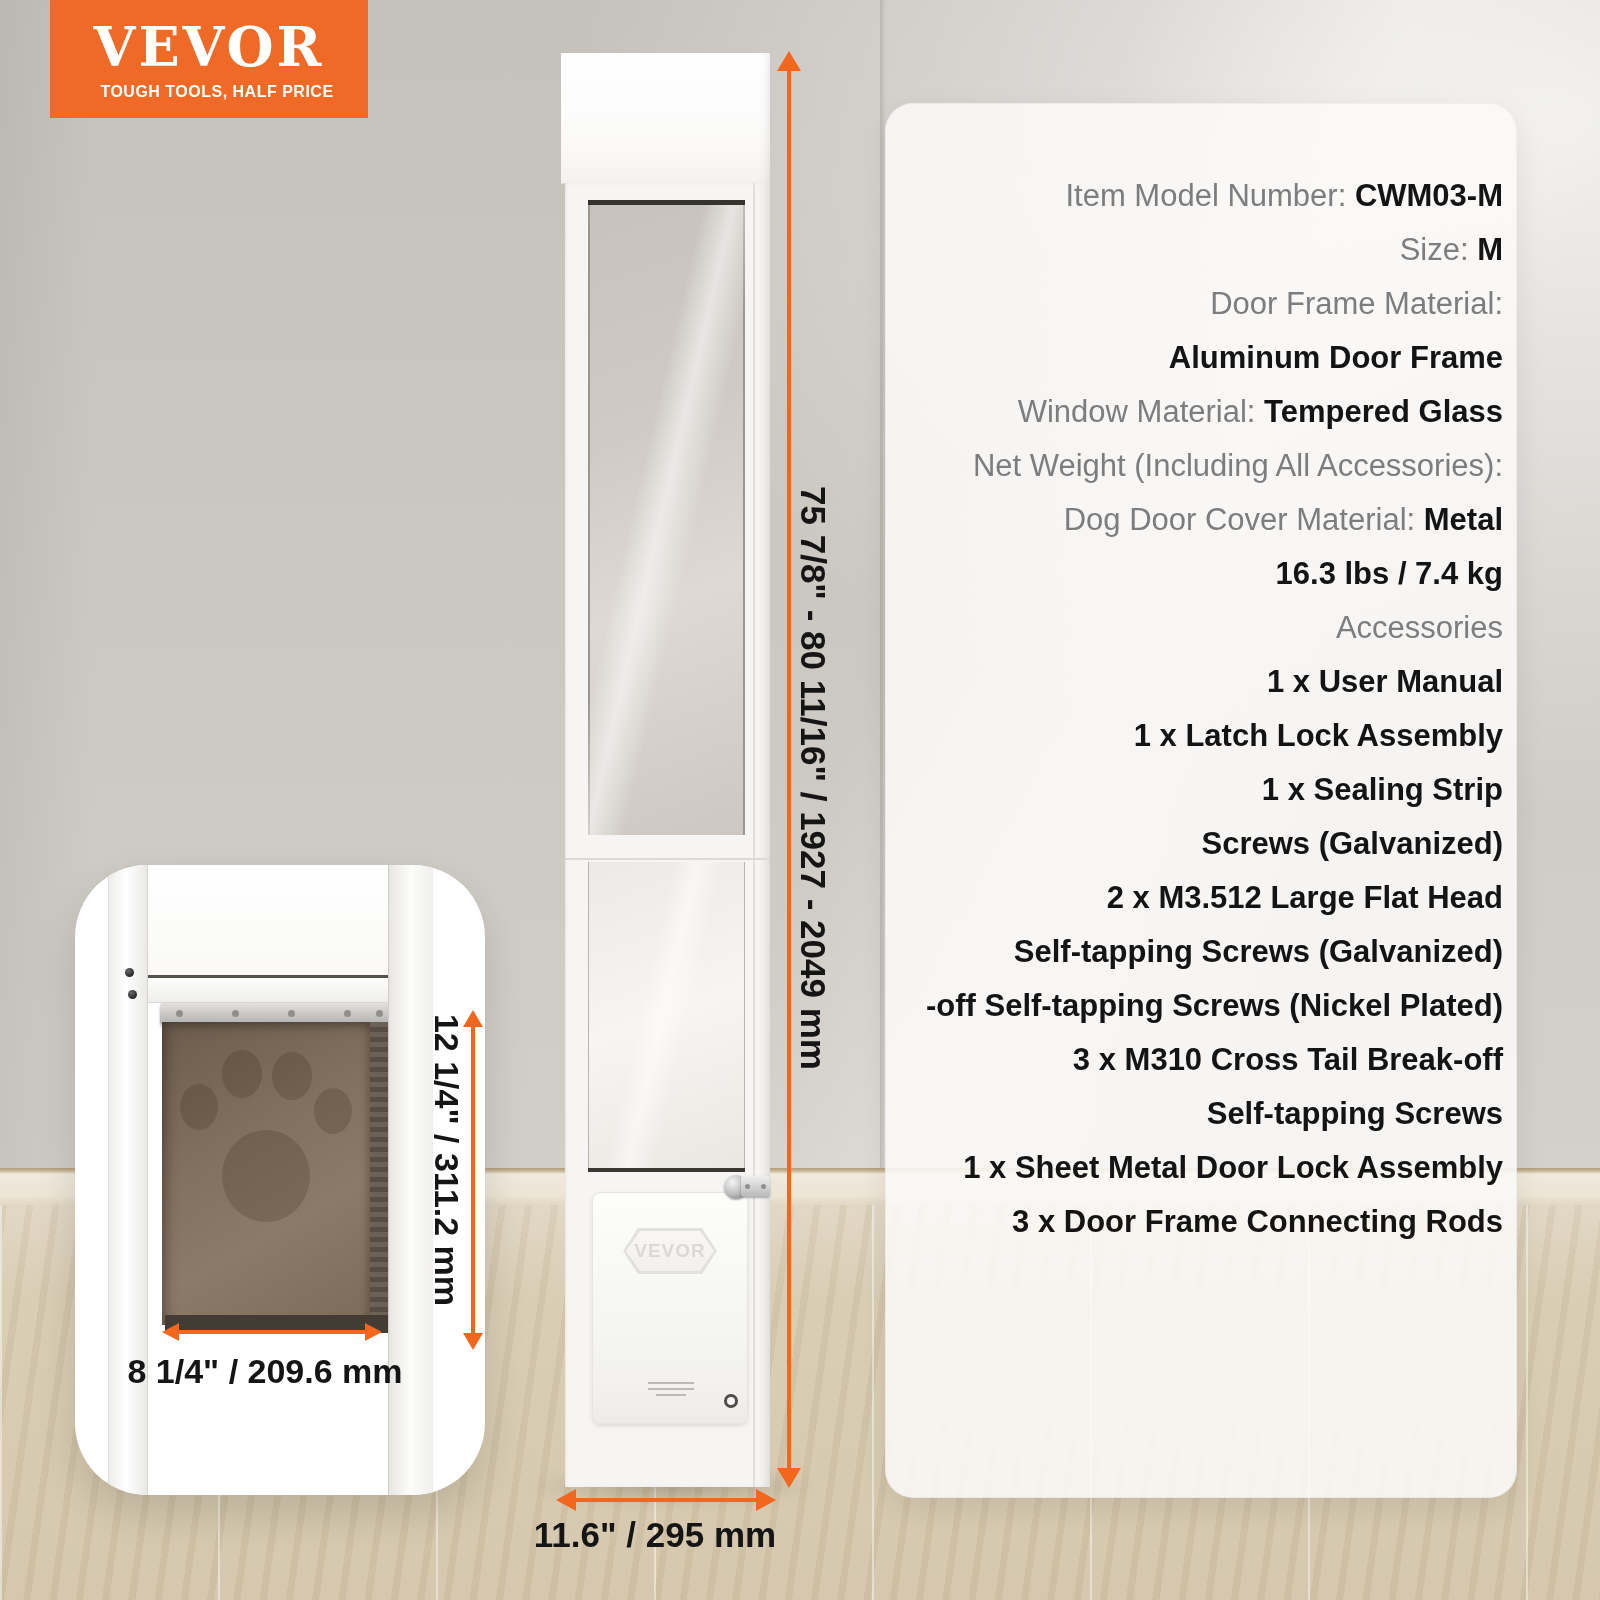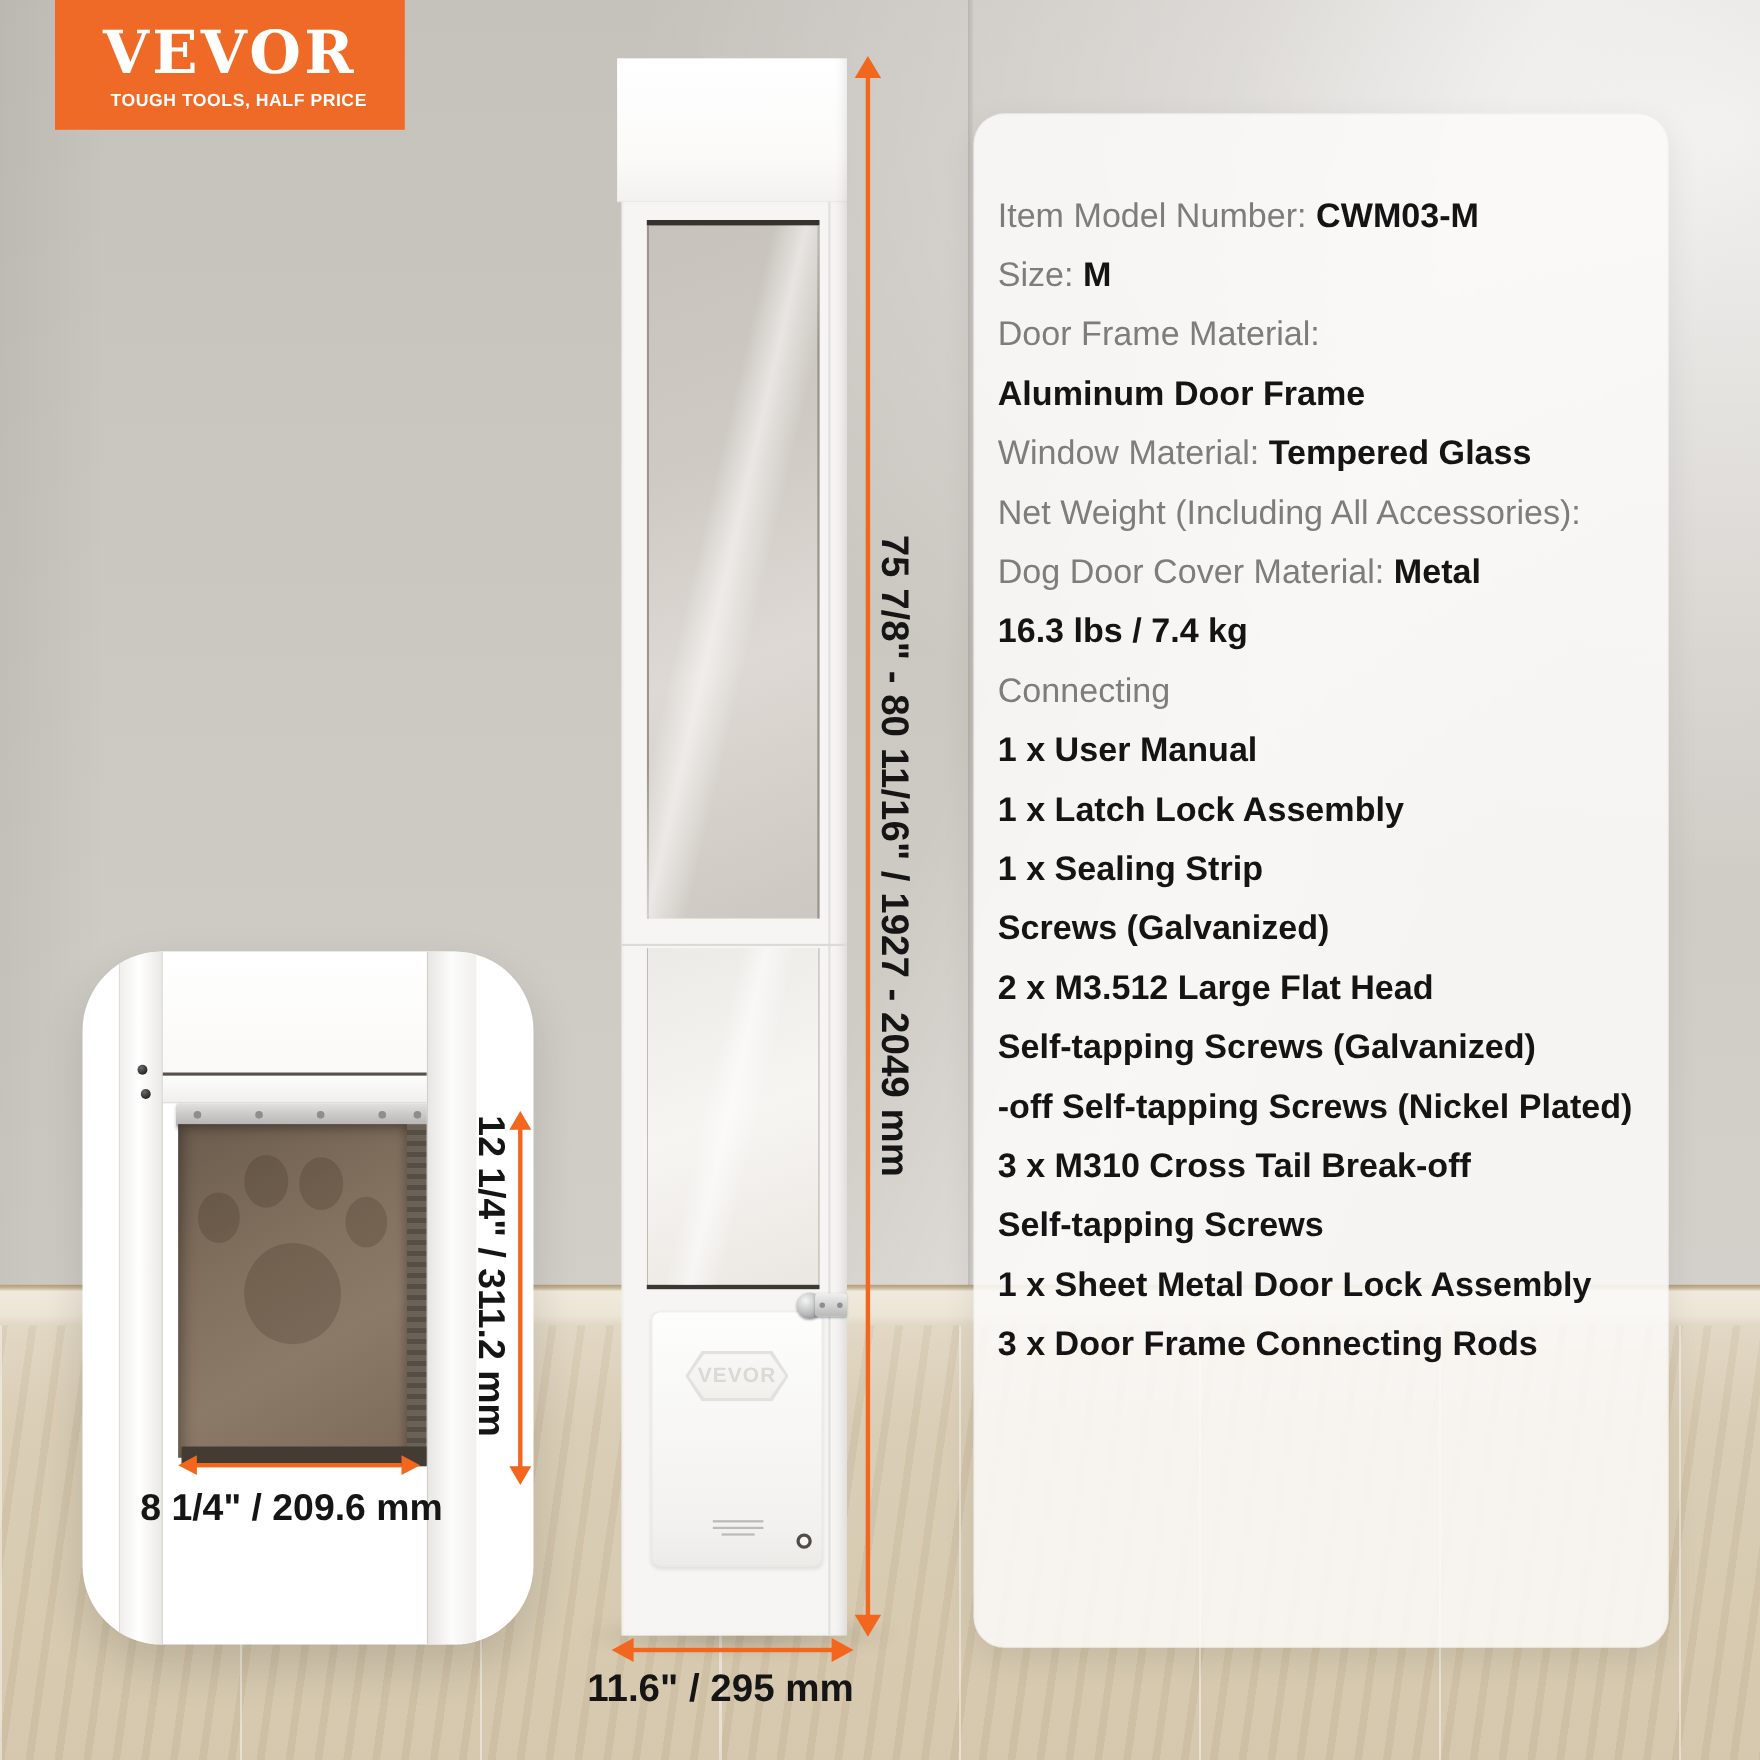--- a/index.html
+++ b/index.html
@@ -106,21 +106,21 @@
   .paw{position:absolute;border-radius:50%;background:rgba(48,35,22,0.20);}
   .in-seal-r{position:absolute;left:295px;top:157px;width:18px;height:310px;
     background:repeating-linear-gradient(0deg,#564e44 0 5px,#6b6257 5px 10px);}
   .in-seal-b{position:absolute;left:90px;top:450px;width:223px;height:18px;background:#423c34;}
   .in-frame-right{position:absolute;left:313px;top:0;width:45px;height:100%;
     background:linear-gradient(90deg,#e7e5e2 0%,#fcfcfb 50%,#f0efec 100%);
     box-shadow:inset 1px 0 0 #cfccc8;}
 
   
   .spec-panel{position:absolute;left:885px;top:103px;width:632px;height:1395px;border-radius:28px;
-    background:rgba(251,250,249,0.86);box-shadow:0 10px 30px rgba(0,0,0,0.08),inset 0 0 0 1px rgba(0,0,0,0.04);}
+    background:rgba(251,250,249,0.86);box-shadow:0 10px 30px rgba(0,0,0,0.08),inset 0 0 0 1px rgba(0,0,0,0.04);text-align:right;}
   .spec-list{position:absolute;left:22px;top:66px;right:14px;}
   .spec-line{font-size:31px;line-height:54px;white-space:nowrap;color:#7d7d7d;}
   .spec-line .val{color:#141414;font-weight:bold;}
 
   
   .logo{position:absolute;left:50px;top:0;width:318px;height:118px;background:#EF6A26;
     display:flex;flex-direction:column;align-items:center;justify-content:center;}
   .logo-word{font-family:"DejaVu Serif",serif;font-weight:bold;font-size:54px;color:#ffffff;
     letter-spacing:3px;line-height:1;margin-top:2px;}
   .logo-tag{font-family:"Liberation Sans",sans-serif;font-weight:bold;font-size:16px;color:#ffffff;
@@ -207,21 +207,21 @@
   <div class="spec-panel">
     <div class="spec-list">
         <div class="spec-line"><span class="lbl">Item Model Number: </span><span class="val">CWM03-M</span></div>
         <div class="spec-line"><span class="lbl">Size: </span><span class="val">M</span></div>
         <div class="spec-line"><span class="lbl">Door Frame Material:</span></div>
         <div class="spec-line"><span class="val">Aluminum Door Frame</span></div>
         <div class="spec-line"><span class="lbl">Window Material: </span><span class="val">Tempered Glass</span></div>
         <div class="spec-line"><span class="lbl">Net Weight (Including All Accessories):</span></div>
         <div class="spec-line"><span class="lbl">Dog Door Cover Material: </span><span class="val">Metal</span></div>
         <div class="spec-line"><span class="val">16.3 lbs / 7.4 kg</span></div>
-        <div class="spec-line"><span class="lbl">Connecting</span></div>
+        <div class="spec-line"><span class="lbl">Accessories</span></div>
         <div class="spec-line"><span class="val">1 x User Manual</span></div>
         <div class="spec-line"><span class="val">1 x Latch Lock Assembly</span></div>
         <div class="spec-line"><span class="val">1 x Sealing Strip</span></div>
         <div class="spec-line"><span class="val">Screws (Galvanized)</span></div>
         <div class="spec-line"><span class="val">2 x M3.512 Large Flat Head</span></div>
         <div class="spec-line"><span class="val">Self-tapping Screws (Galvanized)</span></div>
         <div class="spec-line"><span class="val">-off Self-tapping Screws (Nickel Plated)</span></div>
         <div class="spec-line"><span class="val">3 x M310 Cross Tail Break-off</span></div>
         <div class="spec-line"><span class="val">Self-tapping Screws</span></div>
         <div class="spec-line"><span class="val">1 x Sheet Metal Door Lock Assembly</span></div>

